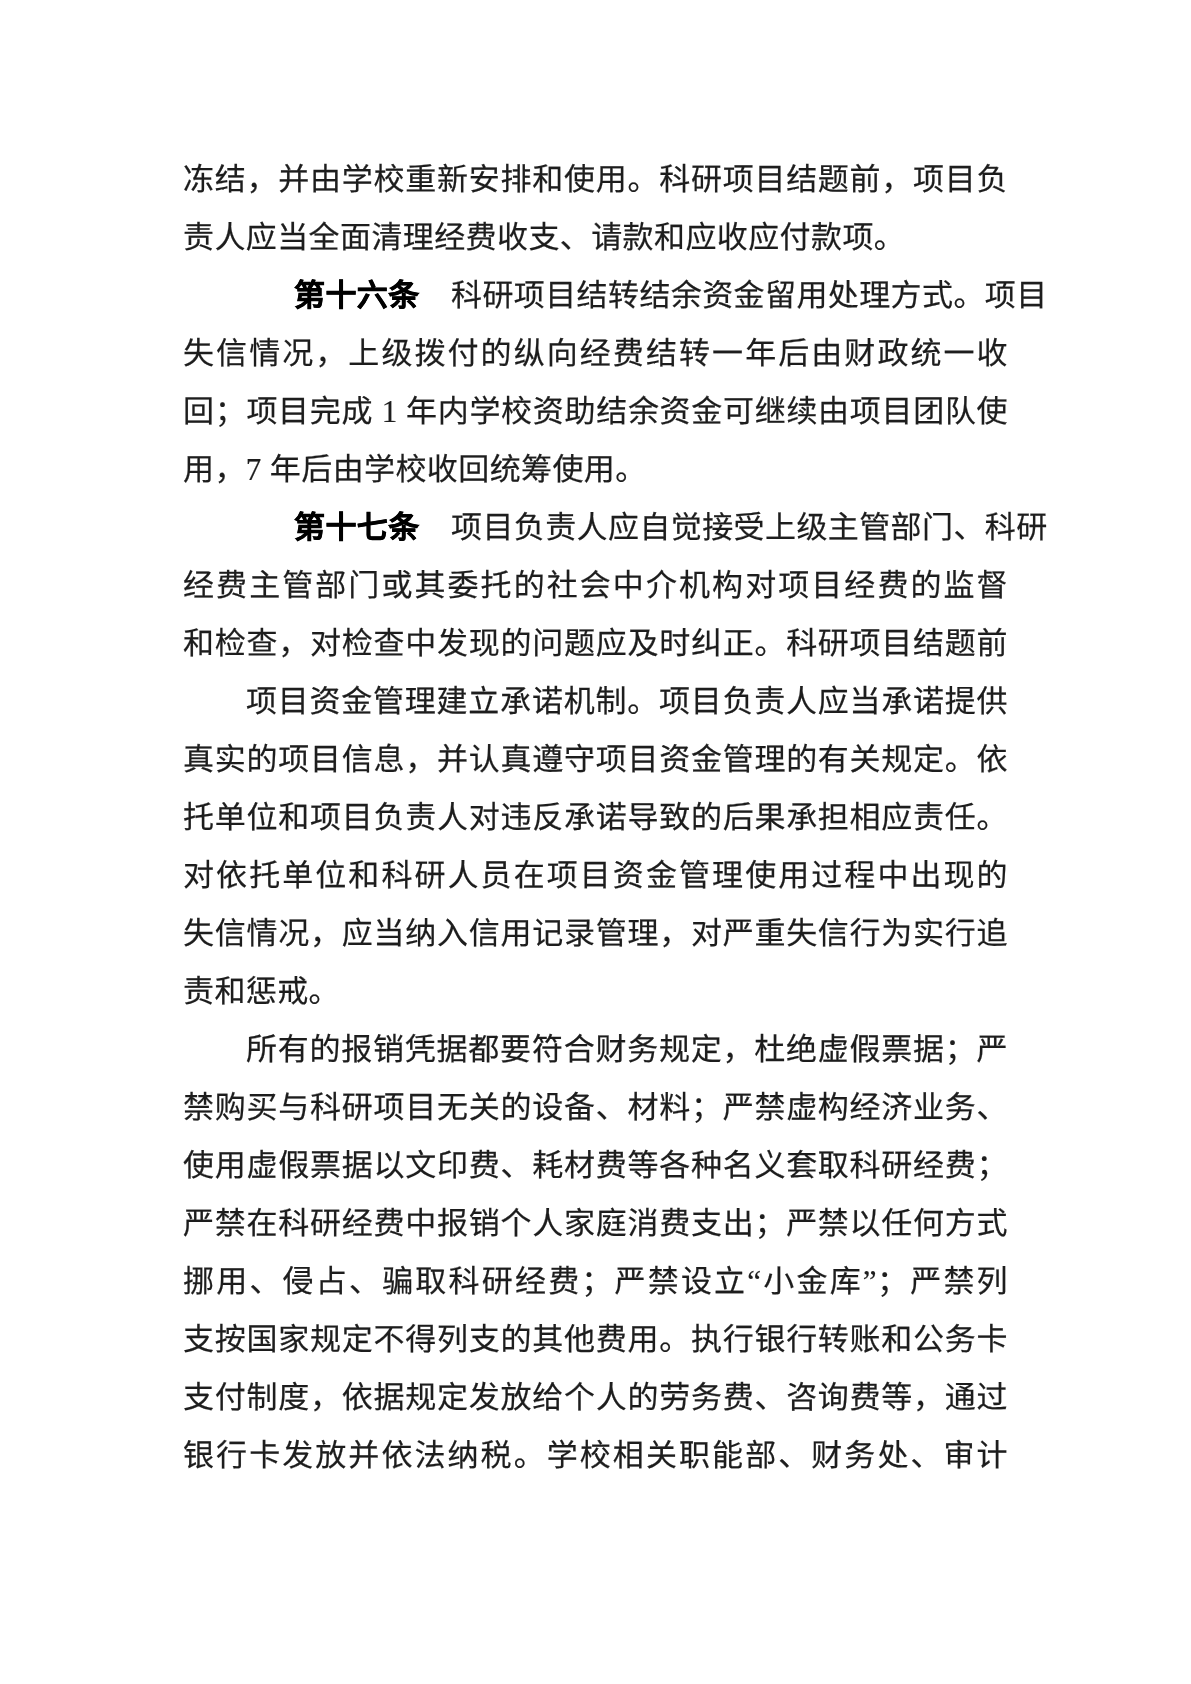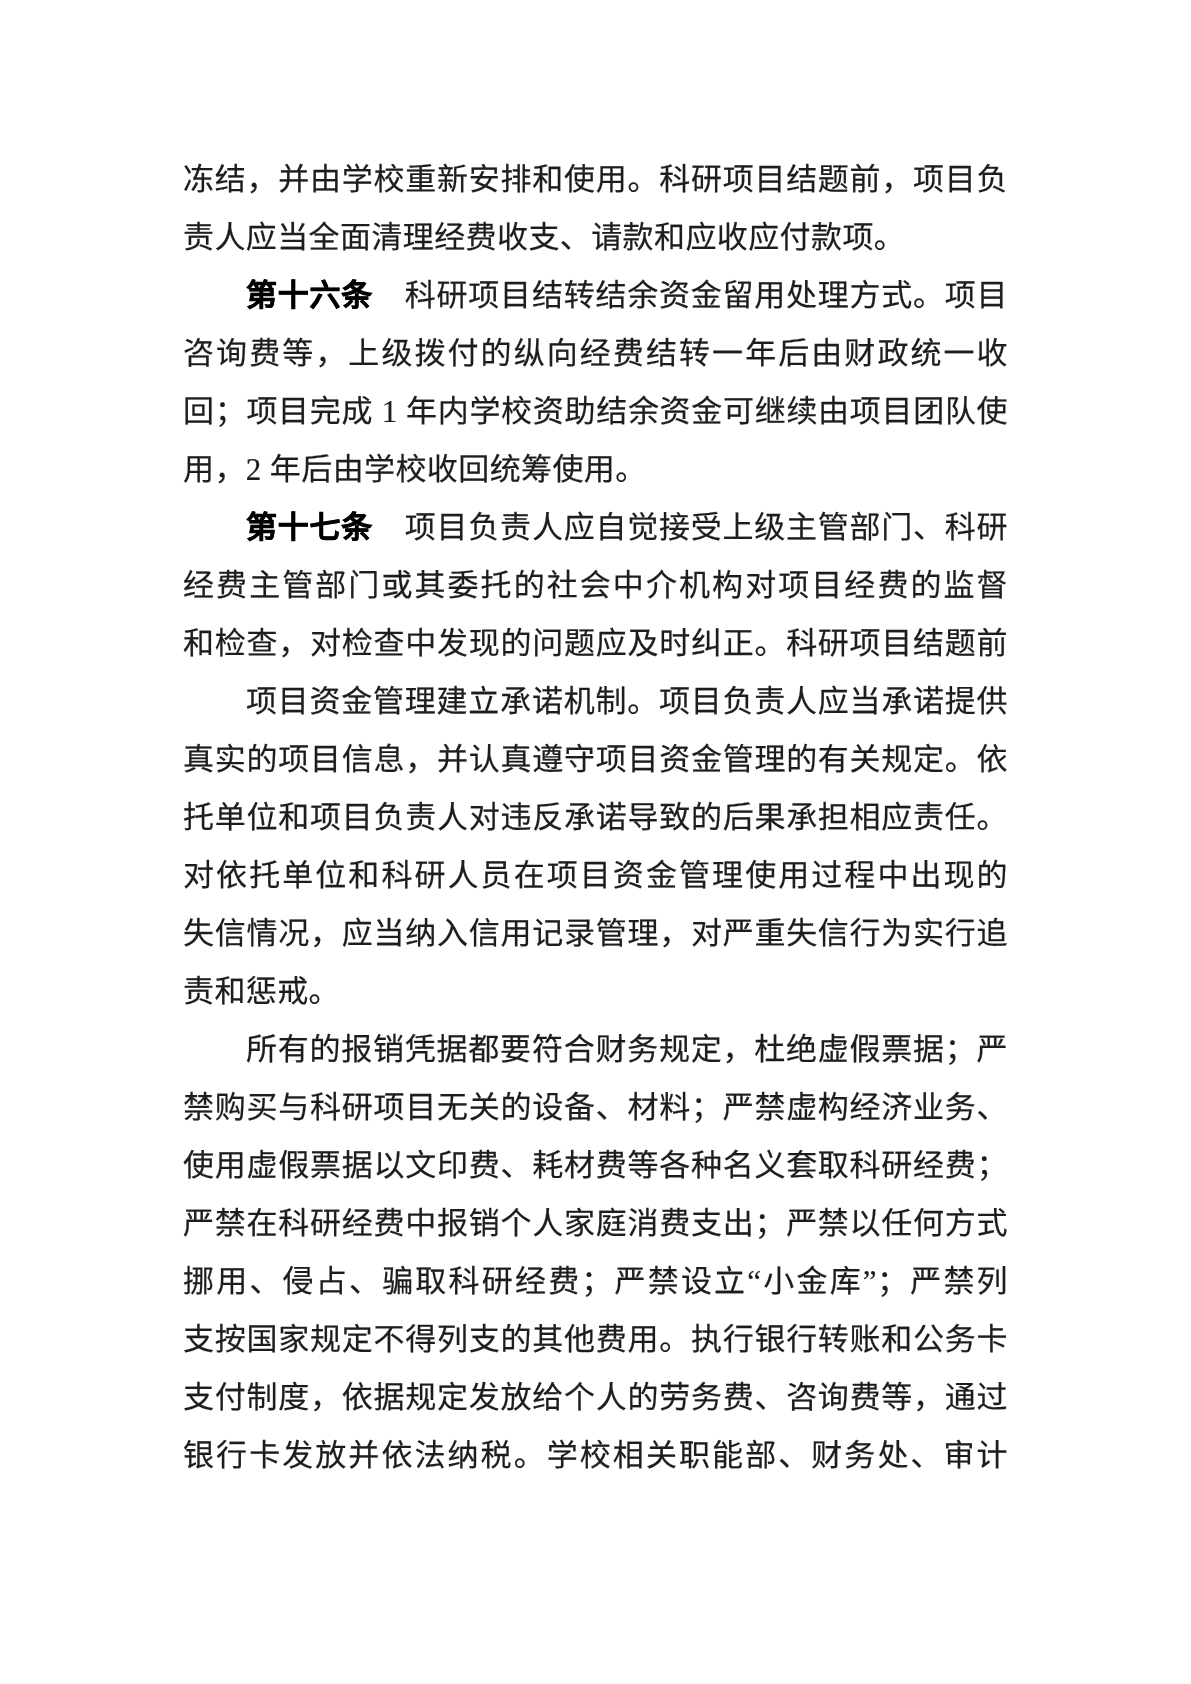--- a/index.html
+++ b/index.html
@@ -36,36 +36,37 @@
   .line.last {
     text-align: right;
     text-align-last: left;
   }
   .line.indent {
     padding-left: 63px;
   }
   .clause-num {
     font-weight: 700;
     color: #000000;
+    margin-left: 48px;
     -webkit-text-stroke: 0.5px #000000;
   }
 </style>
 </head>
 <body>
 
 <div class="page">
   <div class="textblock">
 
     <div class="line">冻结，并由学校重新安排和使用。科研项目结题前，项目负</div>
     <div class="line last">责人应当全面清理经费收支、请款和应收应付款项。</div>
 
     <div class="line indent"><span class="clause-num">第十六条</span><span>　科研项目结转结余资金留用处理方式。项目</span></div>
-    <div class="line">咨询费等，上级拨付的纵向经费结转一年后由财政统一收</div>
+    <div class="line">失信情况，上级拨付的纵向经费结转一年后由财政统一收</div>
     <div class="line">回；项目完成 1 年内学校资助结余资金可继续由项目团队使</div>
-    <div class="line last">用，2 年后由学校收回统筹使用。</div>
+    <div class="line last">用，7 年后由学校收回统筹使用。</div>
 
     <div class="line indent"><span class="clause-num">第十七条</span><span>　项目负责人应自觉接受上级主管部门、科研</span></div>
     <div class="line">经费主管部门或其委托的社会中介机构对项目经费的监督</div>
     <div class="line">和检查，对检查中发现的问题应及时纠正。科研项目结题前</div>
 
     <div class="line indent">项目资金管理建立承诺机制。项目负责人应当承诺提供</div>
     <div class="line">真实的项目信息，并认真遵守项目资金管理的有关规定。依</div>
     <div class="line">托单位和项目负责人对违反承诺导致的后果承担相应责任。</div>
     <div class="line">对依托单位和科研人员在项目资金管理使用过程中出现的</div>
     <div class="line">失信情况，应当纳入信用记录管理，对严重失信行为实行追</div>

